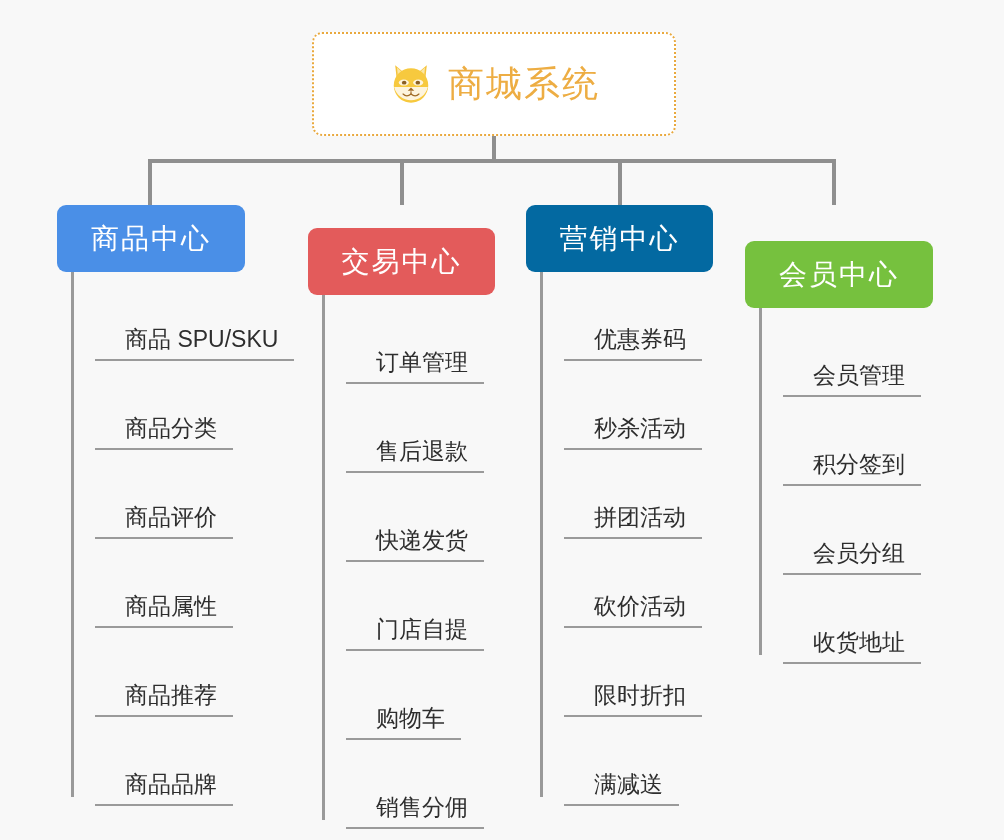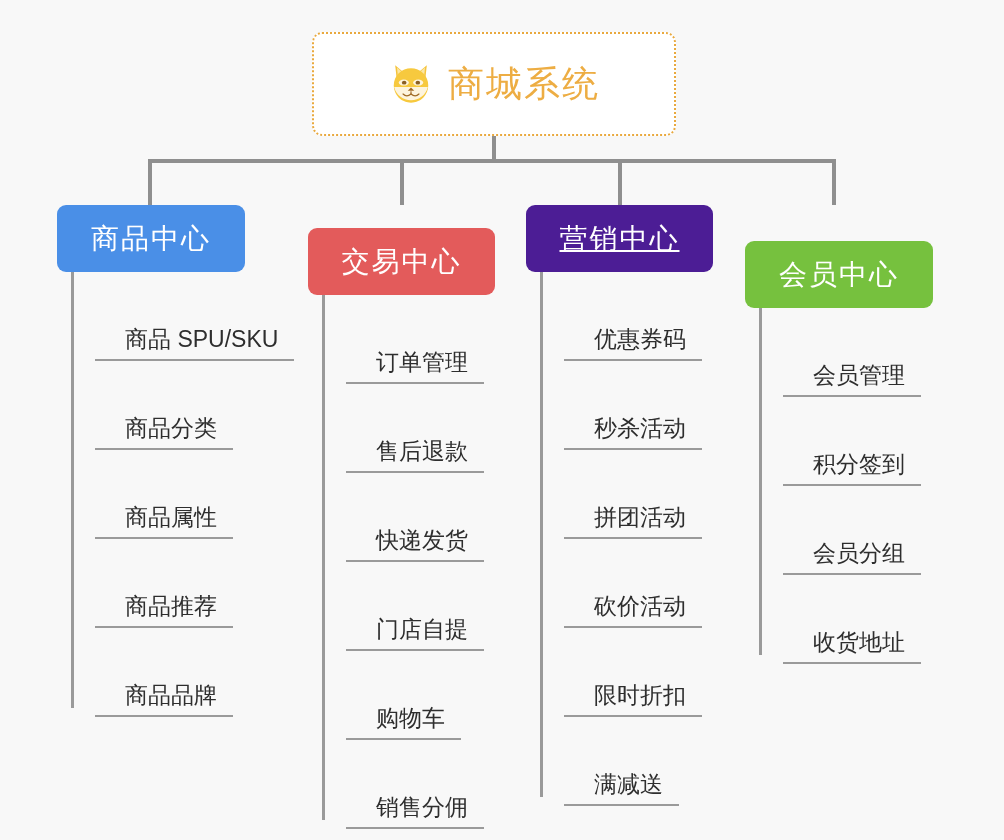--- a/index.html
+++ b/index.html
@@ -166,20 +166,23 @@
     <div class="spine-wrap">
       <div class="spine"></div>
       <ul class="leaf-list">
         <li class="leaf">
             <span class="leaf-inner">商品 SPU/SKU</span>
           </li>
         <li class="leaf">
             <span class="leaf-inner">商品分类</span>
           </li>
         <li class="leaf">
+            <span class="leaf-inner">商品评价</span>
+          </li>
+        <li class="leaf">
             <span class="leaf-inner">商品属性</span>
           </li>
         <li class="leaf">
             <span class="leaf-inner">商品推荐</span>
           </li>
         <li class="leaf">
             <span class="leaf-inner">商品品牌</span>
           </li>
       </ul>
     </div>
@@ -206,21 +209,21 @@
             <span class="leaf-inner">购物车</span>
           </li>
         <li class="leaf">
             <span class="leaf-inner">销售分佣</span>
           </li>
       </ul>
     </div>
   </div>
 
   <div class="branch branch-2">
-    <div class="branch-header" style="background-color: #4c1d95; text-decoration: underline;">营销中心</div>
+    <div class="branch-header" style="background-color: #0369a1;">营销中心</div>
     <div class="spine-wrap">
       <div class="spine"></div>
       <ul class="leaf-list">
         <li class="leaf">
             <span class="leaf-inner">优惠券码</span>
           </li>
         <li class="leaf">
             <span class="leaf-inner">秒杀活动</span>
           </li>
         <li class="leaf">

